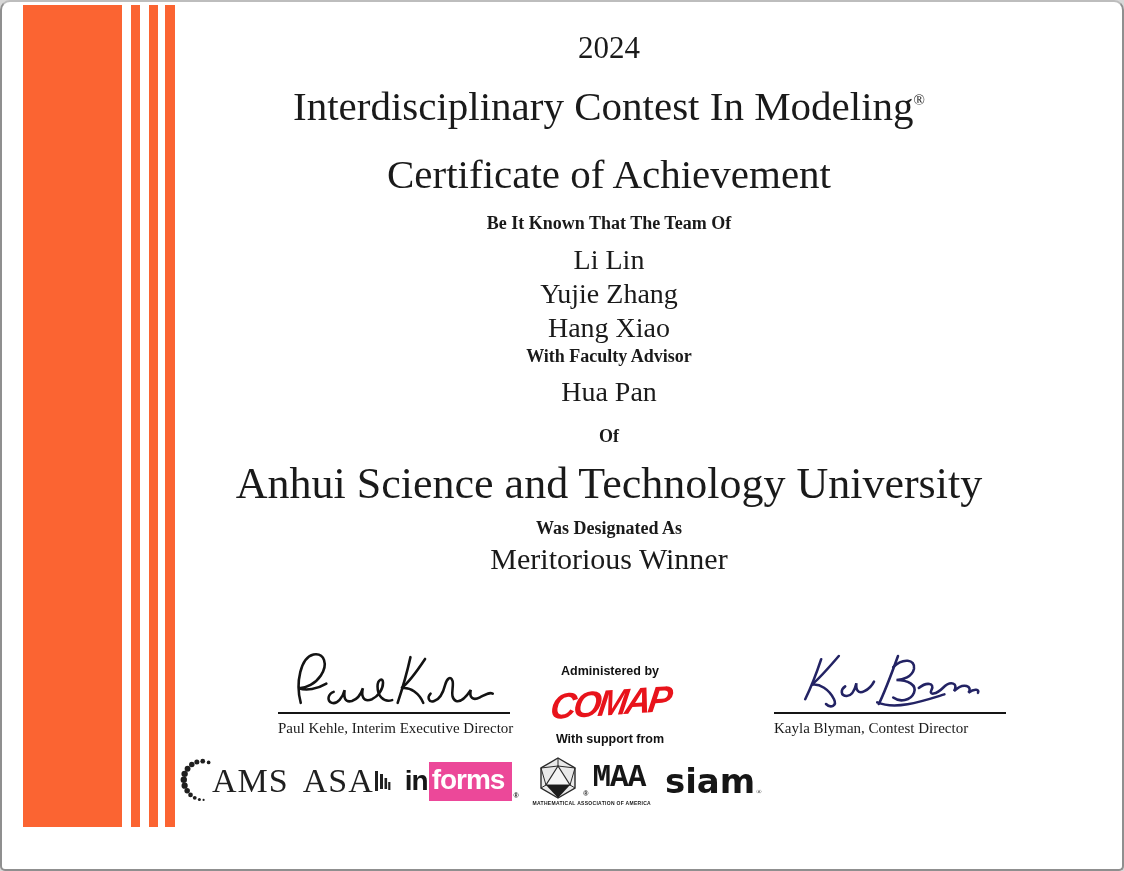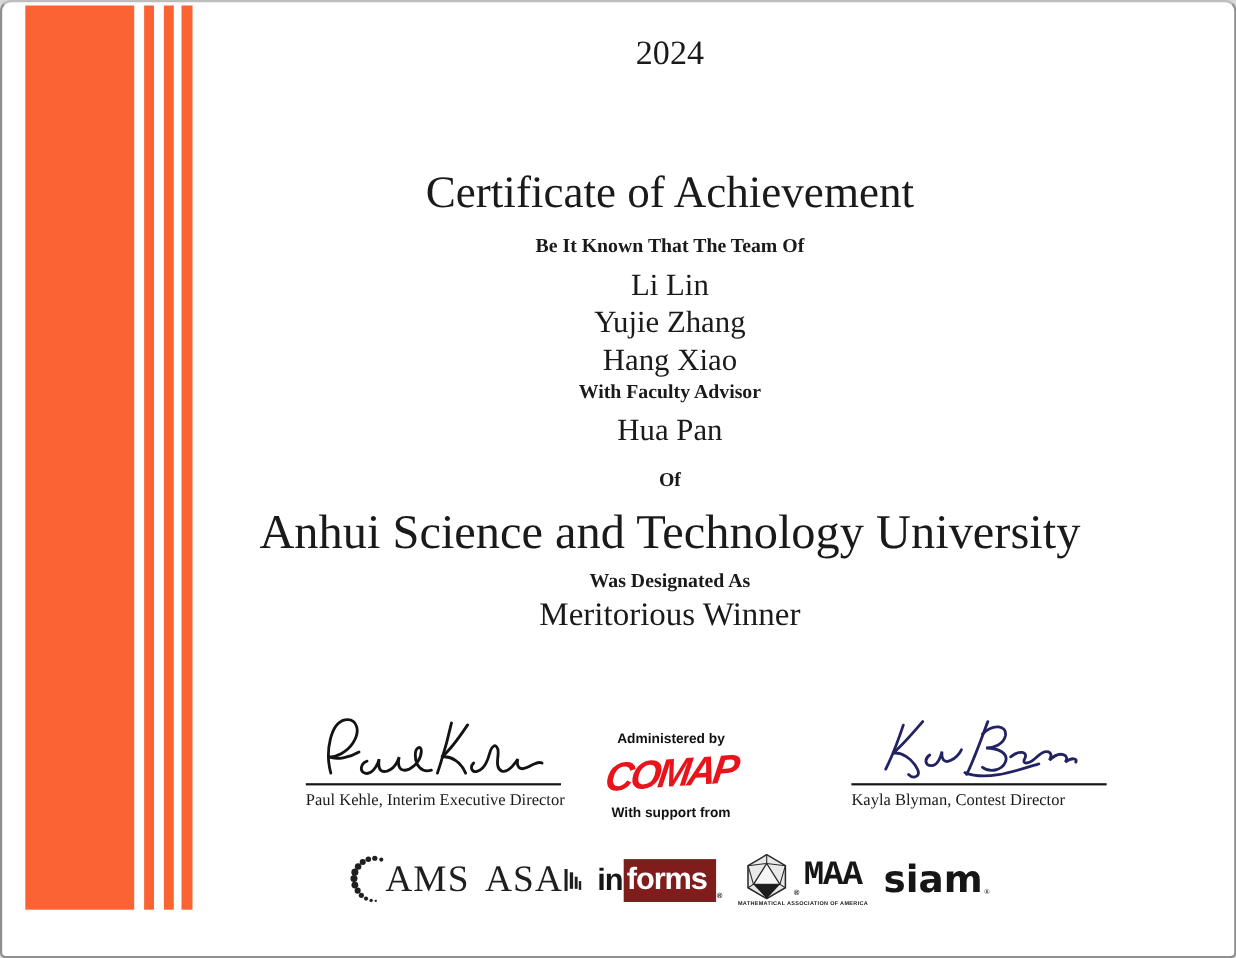--- a/index.html
+++ b/index.html
@@ -40,27 +40,27 @@
   .sig-caption { margin-top:6px; font-size:15px; white-space:nowrap; }
 
   .center-col { position:absolute; left:532px; width:152px; top:662px; text-align:center;
     font-family:"Liberation Sans","DejaVu Sans",sans-serif; }
   .small-sans { font-size:12.5px; font-weight:bold; color:#111; }
   .comap { margin-top:4px; height:42px; font-size:36px; font-weight:bold; font-style:italic;
     letter-spacing:-3px; color:#e8131b; transform:rotate(-4deg) skewX(-12deg); }
   .support { margin-top:8px; }
 
   .sponsors { position:absolute; left:178px; right:84px; top:752px; height:54px;
-    display:flex; align-items:center; justify-content:center; gap:14px;
-    color:#161616;margin-top:19px; }
+    display:flex; align-items:center; gap:14px;
+    color:#161616; }
   .logo { display:inline-flex; align-items:center; }
   .serif-logo { font-family:"Liberation Serif",serif; font-size:34px; letter-spacing:1px; color:#1f1f1f; }
   .sans-bold { font-family:"Liberation Sans","DejaVu Sans",sans-serif; font-weight:bold; }
   .inf-in { font-size:28px; letter-spacing:-1px; }
-  .inf-box { display:inline-block; background:#7f1d1d; color:#ffffff; font-size:28px;
+  .inf-box { display:inline-block; background:#ec4899; color:#ffffff; font-size:28px;
     letter-spacing:-1px; padding:6px 8px 9px 3px; margin-left:1px; line-height:24px; }
   .reg-tiny { font-size:7px; align-self:flex-end; margin:0 0 2px 1px; }
   .maa-wrap { display:inline-flex; flex-direction:column; align-items:center; }
   .maa-top { display:inline-flex; align-items:center; gap:4px; }
   .maa-text { font-size:31px; font-weight:900; letter-spacing:-1px; line-height:30px;font-family:Liberation Mono, monospace; }
   .maa-caption { font-size:5px; font-weight:bold; letter-spacing:0.3px; white-space:nowrap; margin-top:1px; }
   .siam-text { font-size:34px; font-weight:900; letter-spacing:0px; line-height:34px;
     font-family:"DejaVu Sans",sans-serif; }
 </style>
 </head>
@@ -68,20 +68,21 @@
 
 <div class="page">
 
   <div class="bar bar-wide"></div>
   <div class="bar bar-s1"></div>
   <div class="bar bar-s2"></div>
   <div class="bar bar-s3"></div>
 
   <div class="content">
     <div class="year">2024</div>
+    <div class="title"><span>Interdisciplinary Contest In Modeling</span><sup>®</sup></div>
     <div class="subtitle">Certificate of Achievement</div>
 
     <div class="lbl intro">Be It Known That The Team Of</div>
     <div class="names">
       <div>Li Lin</div>
       <div>Yujie Zhang</div>
       <div>Hang Xiao</div>
     </div>
     <div class="lbl advisor-lbl">With Faculty Advisor</div>
     <div class="advisor">Hua Pan</div>

